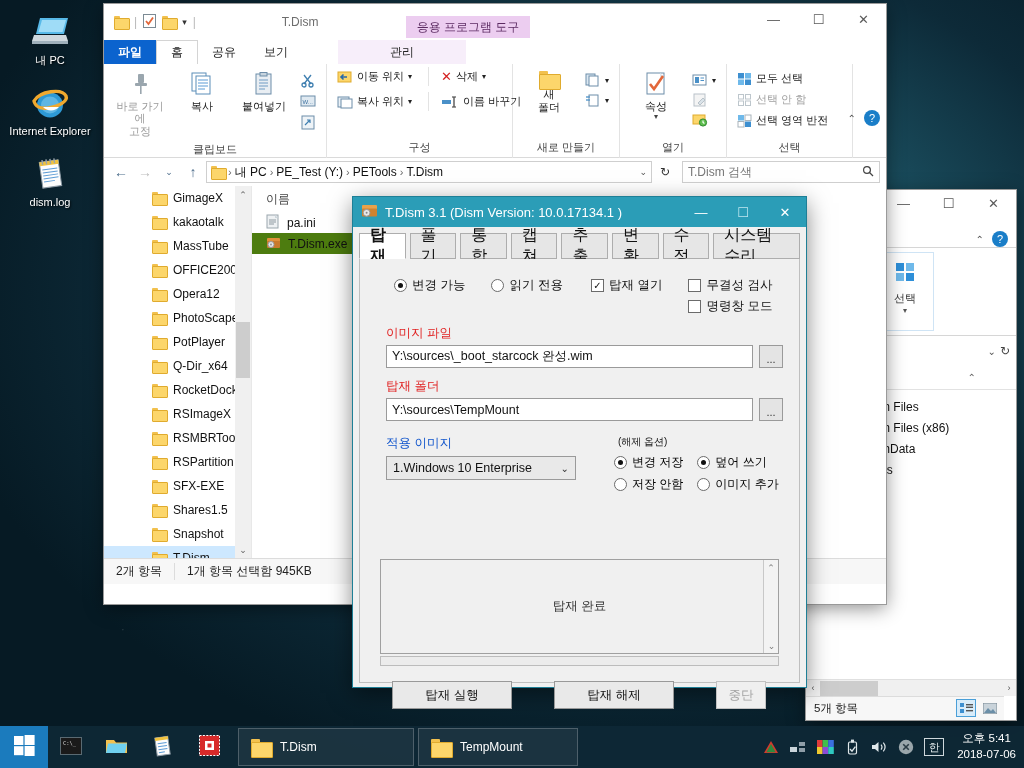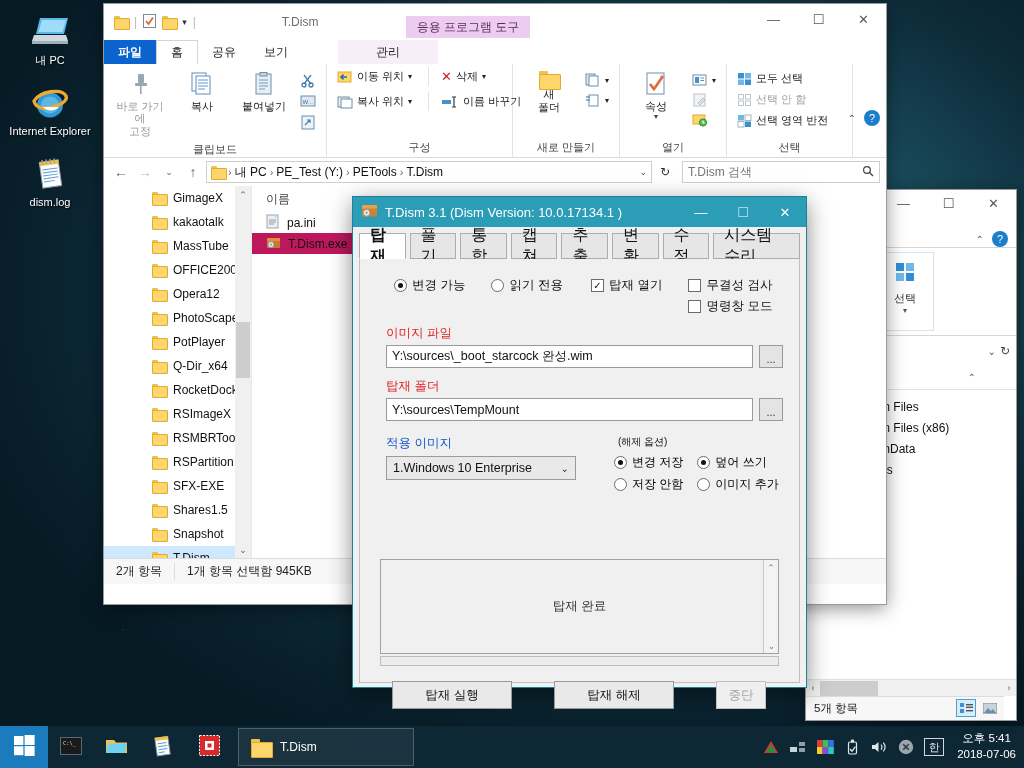--- a/index.html
+++ b/index.html
@@ -87,21 +87,21 @@
   .e1-body { display:flex; height:372px; }
   .navpane { width:148px; position:relative; overflow:hidden; border-right:1px solid #e8e8e8;}
   .navrow { height:24px; display:flex; align-items:center; gap:7px; padding-left:48px; font-size:12px; color:#111; white-space:nowrap;}
   .navrow.sel { background:#cde8ff; }
   .navscroll { position:absolute; right:0; top:0; width:16px; height:100%; background:#f0f0f0; }
   .navscroll .arrow { height:17px; display:flex; align-items:center; justify-content:center; color:#606060; font-size:9px;}
   .navscroll .thumb { position:absolute; left:1px; width:14px; background:#cdcdcd; }
   .filepane { flex:1; position:relative; }
   .fp-hdr { height:26px; display:flex; align-items:center; padding-left:14px; font-size:12px; color:#444; }
   .fp-row { height:21px; display:flex; align-items:center; gap:7px; padding-left:14px; font-size:12px; color:#111; width:170px;}
-  .fp-row.sel { background:#be185d; }
+  .fp-row.sel { background:#4d7c0f; }
   .e1-status { height:26px; border-top:1px solid #dcdcdc; background:#f7f7f7; display:flex; align-items:center;
                font-size:12px; color:#222; }
   .e1-status .cell { padding:0 12px; border-right:1px solid #dcdcdc; }
   .e1-status .cell:last-child { border-right:none; }
 
   
   #tdism { position:absolute; left:353px; top:197px; width:453px; height:490px;
            background:#f0f0f0; box-shadow:0 0 0 1px #1e7f96, 0 6px 22px rgba(0,0,0,.5); }
   #tdism .td-title { height:30px; background:#2b9db7; display:flex; align-items:center; padding-left:8px; gap:7px; }
   #tdism .td-title .t { color:#fff; font-size:13px; }
@@ -333,21 +333,21 @@
     </div>
   </div>
 
   <div class="ctx-tab">응용 프로그램 도구</div>
 
   <div class="tabsrow">
     <div class="tab file">파일</div>
     <div class="tab active">홈</div>
     <div class="tab">공유</div>
     <div class="tab">보기</div>
-    <div class="tab ctx" style="margin-left:36px; width:100px; justify-content:center;">관리</div>
+    <div class="tab ctx" style="margin-left:36px; width:128px; justify-content:center;">관리</div>
   </div>
 
   <div class="ribbon">
 
     <div class="rgroup">
       <div class="gbody">
         <div class="bigbtn dim">
           <span>
             <svg width="26" height="26" viewBox="0 0 26 26">
                 <g fill="#9aa6ae">
@@ -879,20 +879,24 @@
           <rect x="6" y="6" width="9" height="9" fill="#fff"></rect>
           <rect x="8.5" y="8.5" width="4" height="4" fill="#d82a2a"></rect>
         </svg>
     </span>
   </div>
 
   <div class="tb-task" style="margin-left:6px; width:176px;">
     <span class="folder big"></span>
     <span>T.Dism</span>
   </div>
+  <div class="tb-task" style="margin-left:4px; width:160px;">
+    <span class="folder big"></span>
+    <span>TempMount</span>
+  </div>
 
   <div class="tray">
     <span class="ic">
       <svg width="16" height="14" viewBox="0 0 16 14">
           <polygon points="8,1 15,13 1,13" fill="#d33a2e"></polygon>
           <polygon points="8,4 12.6,12.2 3.4,12.2" fill="#2f8a3e"></polygon>
         </svg>
     </span>
     <span class="ic">
       <svg width="17" height="14" viewBox="0 0 17 14">

